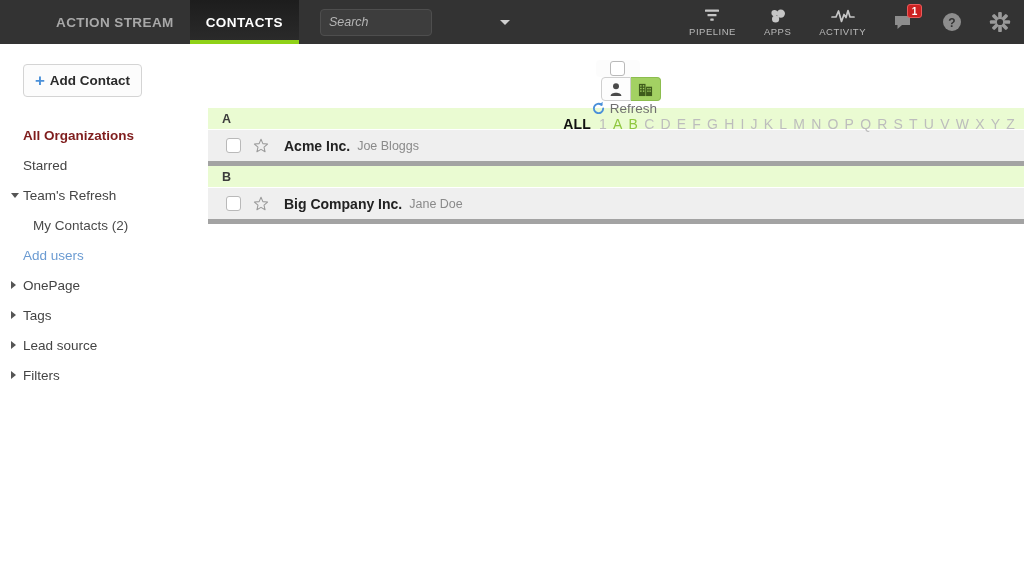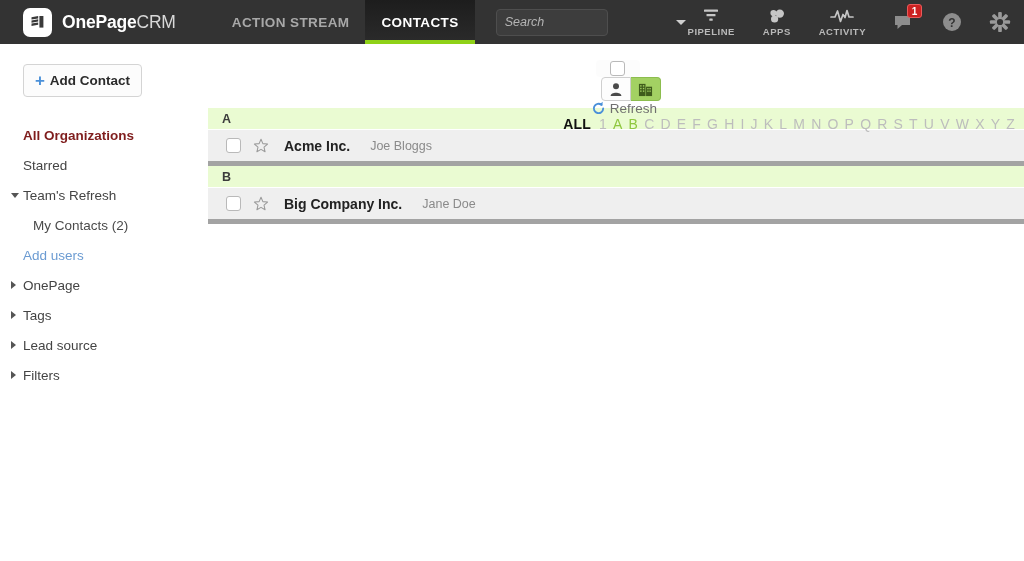--- a/index.html
+++ b/index.html
@@ -68,21 +68,21 @@
     width: 0; height: 0; border-left: 5px solid transparent;
     border-right: 5px solid transparent; border-top: 5px solid #cfcfcf;
   }
 
   .topright { margin-left: auto; display: flex; align-items: center; height: 44px; }
   .tr-item {
     display: flex; flex-direction: column; align-items: center; justify-content: center;
     height: 44px; padding: 0 14px; cursor: pointer; position: relative;
   }
   .tr-label {
-    font-size: 9.5px; font-weight: bold; letter-spacing: 0.5px;
+    font-size: 9.5px; font-weight: normal; letter-spacing: 0.5px;
     color: #b9b9b9; margin-top: 2px; text-transform: uppercase;
   }
   .tr-ico { height: 17px; display: flex; align-items: center; justify-content: center; }
   .tr-plain { padding: 0 13px; }
   .badge {
     position: absolute; top: 4px; right: 6px;
     background: #cc2222; color: #fff; font-size: 10px; font-weight: bold;
     border-radius: 3px; min-width: 15px; height: 14px; line-height: 14px;
     text-align: center; padding: 0 3px;
     border: 1px solid #e85b5b;
@@ -168,40 +168,27 @@
     padding-left: 14px; font-size: 12.5px; font-weight: bold; color: #3b3b3b;
     border-bottom: 1px solid #ffffff;
   }
   .row {
     background: #efefef; height: 36px; display: flex; align-items: center;
     padding-left: 18px; border-bottom: 5px solid #a3a3a3; cursor: pointer;
   }
   .row .chk { margin-right: 12px; }
   .star { margin-right: 15px; display: flex; cursor: pointer; }
   .org { font-size: 14px; font-weight: bold; color: #222; }
-  .person { font-size: 12.5px; color: #8a8a8a; margin-left: 20px; }
+  .person { font-size: 12.5px; color: #8a8a8a; margin-left: 7px; }
 </style>
 </head>
 <body>
 
 <div class="topbar">
 
-  <div class="brand">
-    <div class="brand-logo">
-      <svg width="17" height="17" viewBox="0 0 17 17" aria-hidden="true">
-        <path d="M2.5 3.2 L9.2 2.0 L9.2 4.4 L2.5 5.6 Z" fill="#3a3a3a"></path>
-        <path d="M2.5 6.4 L9.2 5.2 L9.2 7.6 L2.5 8.8 Z" fill="#3a3a3a"></path>
-        <path d="M2.5 9.6 L9.2 8.4 L9.2 10.8 L2.5 12.0 Z" fill="#3a3a3a"></path>
-        <path d="M10.4 2.0 L14.4 2.0 L14.4 13.6 L10.4 13.6 Z" fill="#3a3a3a"></path>
-      </svg>
-    </div>
-    <div class="brand-text">
-      <span>OnePage</span><span class="thin">CRM</span>
-    </div>
-  </div>
 
   <div class="nav">
     <div class="nav-item">ACTION STREAM</div>
     <div class="nav-item active">CONTACTS</div>
   </div>
 
   <div class="searchwrap">
     <input type="text" placeholder="Search" style="">
     <div class="search-div"></div>
     <div class="search-caret">

